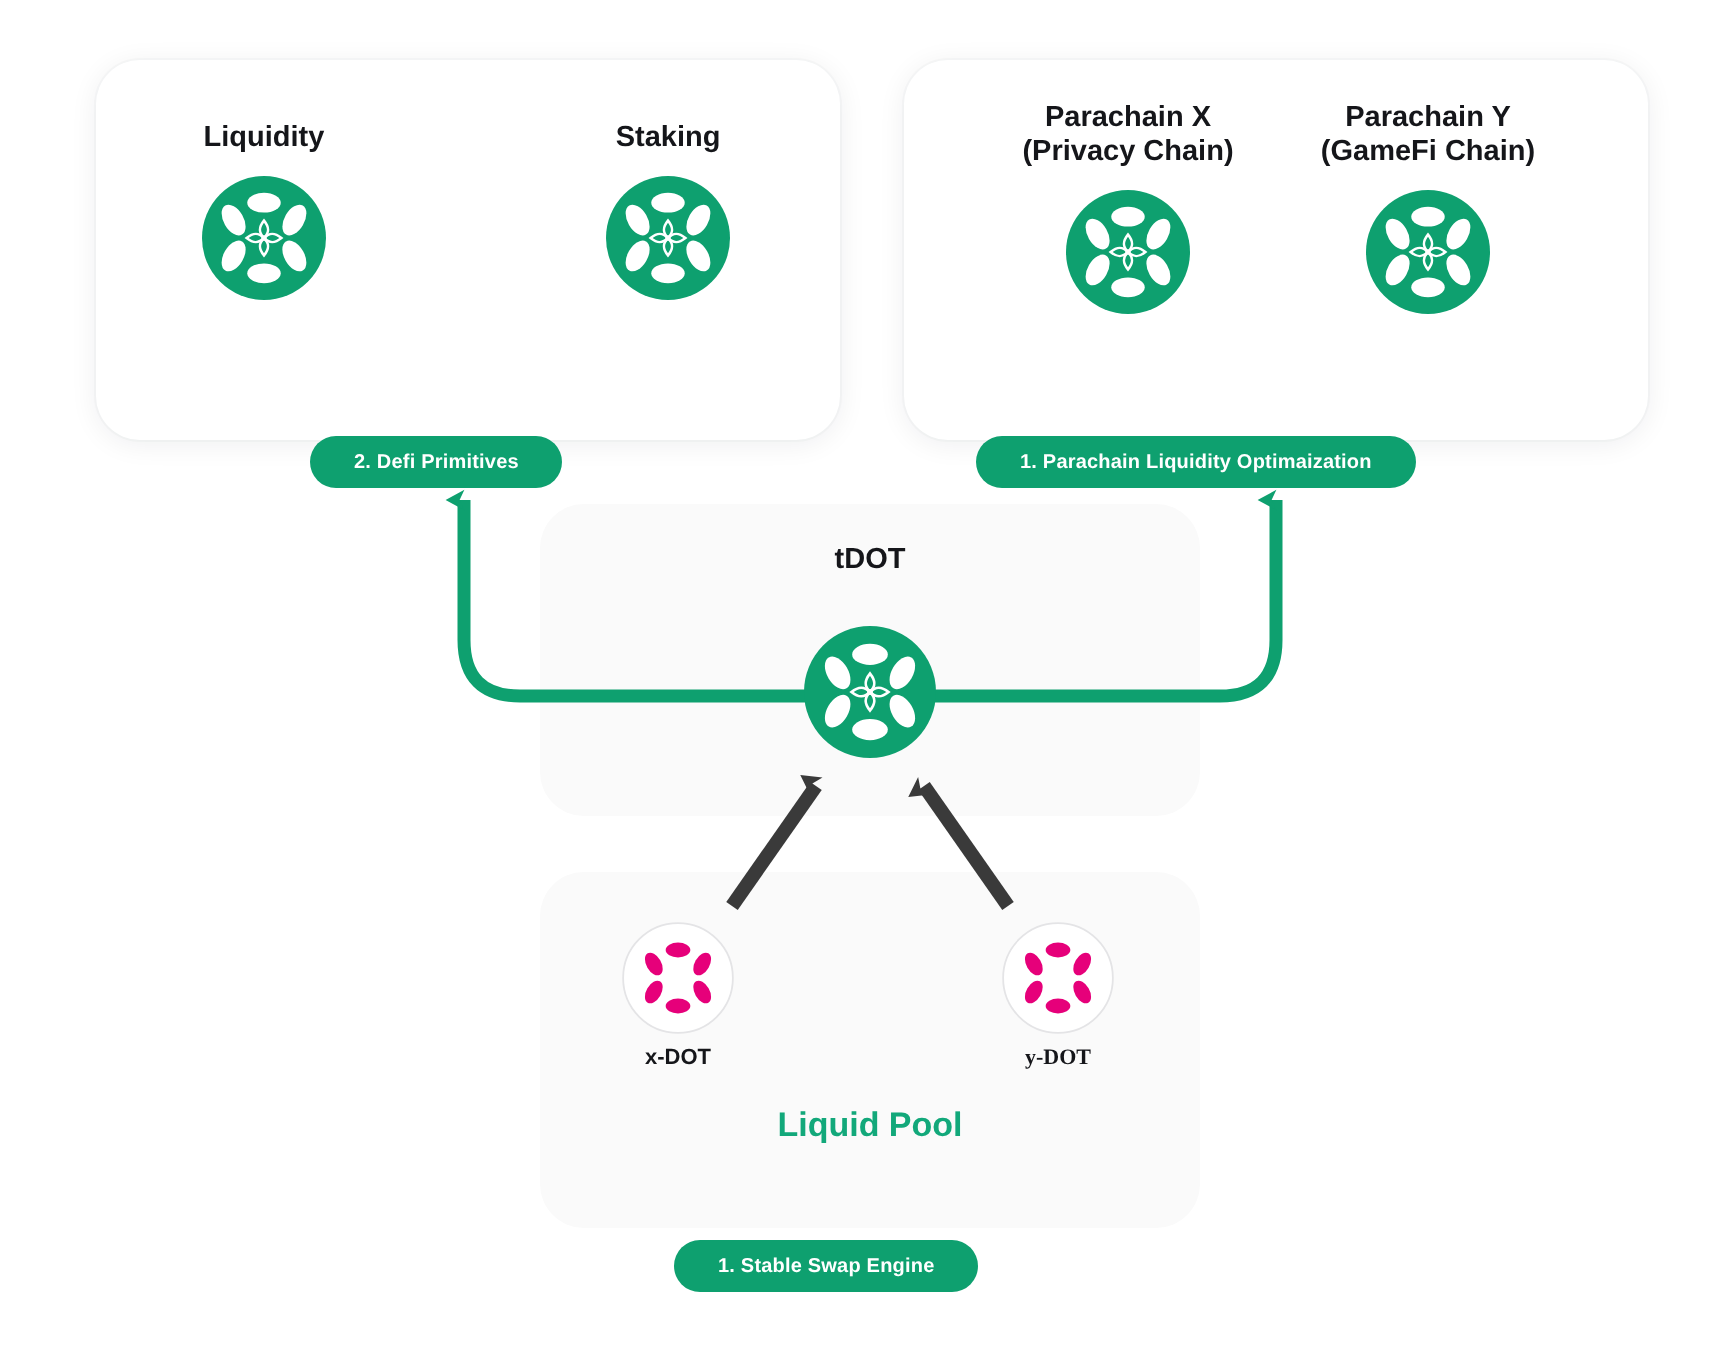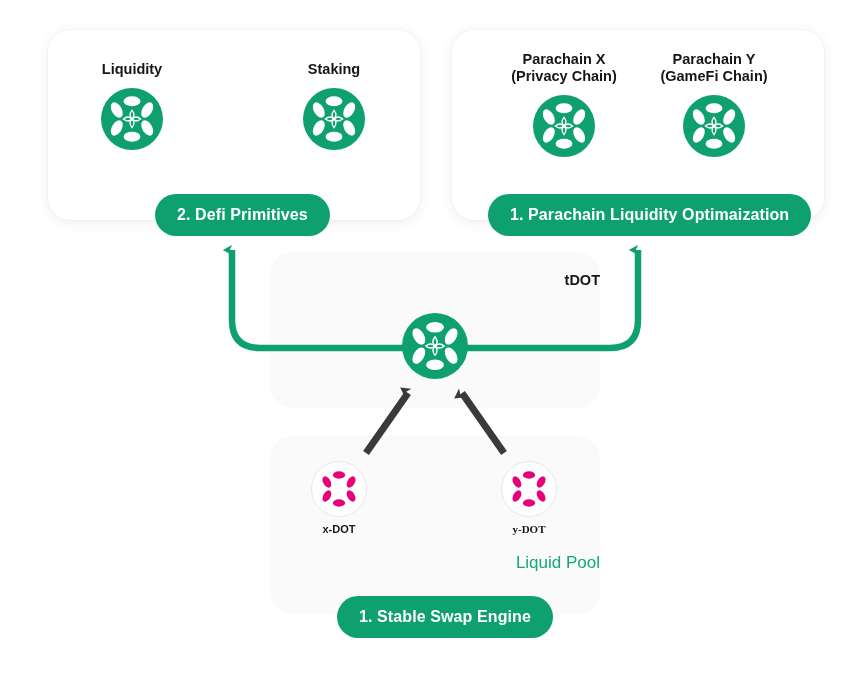--- a/index.html
+++ b/index.html
@@ -68,49 +68,50 @@
   .tok-dot {
     display: block;
   }
 
   
   .pill {
     position: absolute;
     background: #0ea06f;
     color: #ffffff;
     border-radius: 22px;
-    font-size: 16px;
+    font-size: 10px;
     font-weight: 700;
     letter-spacing: 0.1px;
     display: flex;
     align-items: center;
     justify-content: center;
     white-space: nowrap;
     box-sizing: border-box;
     padding: 0 22px;
-    height: 42px;
+    height: 26px;
     cursor: pointer;
     user-select: none;
+    margin-top: 24px;
   }
   #pill-defi   { left: 155px; top: 194px; }
   #pill-para   { left: 488px; top: 194px; }
   #pill-swap   { left: 337px; top: 596px; }
 
   
   .free-text {
     position: absolute;
-    text-align: right;
+    text-align: center;
   }
   #tdot-caption {
     left: 270px; top: 272px; width: 330px;
     font-size: 14.5px; font-weight: 600; color: #15161a;
   }
   #liquid-pool-caption {
     left: 270px; top: 553px; width: 330px;
-    font-size: 17px; font-weight: 400; color: #12a87a;
+    font-size: 17px; font-weight: 700; color: #12a87a;
   }
   .sub-label {
     position: absolute;
     text-align: center;
     width: 140px;
     font-size: 11px;
     font-weight: 600;
     color: #15161a;
   }
   #label-xdot { left: 269px; top: 523px; }

